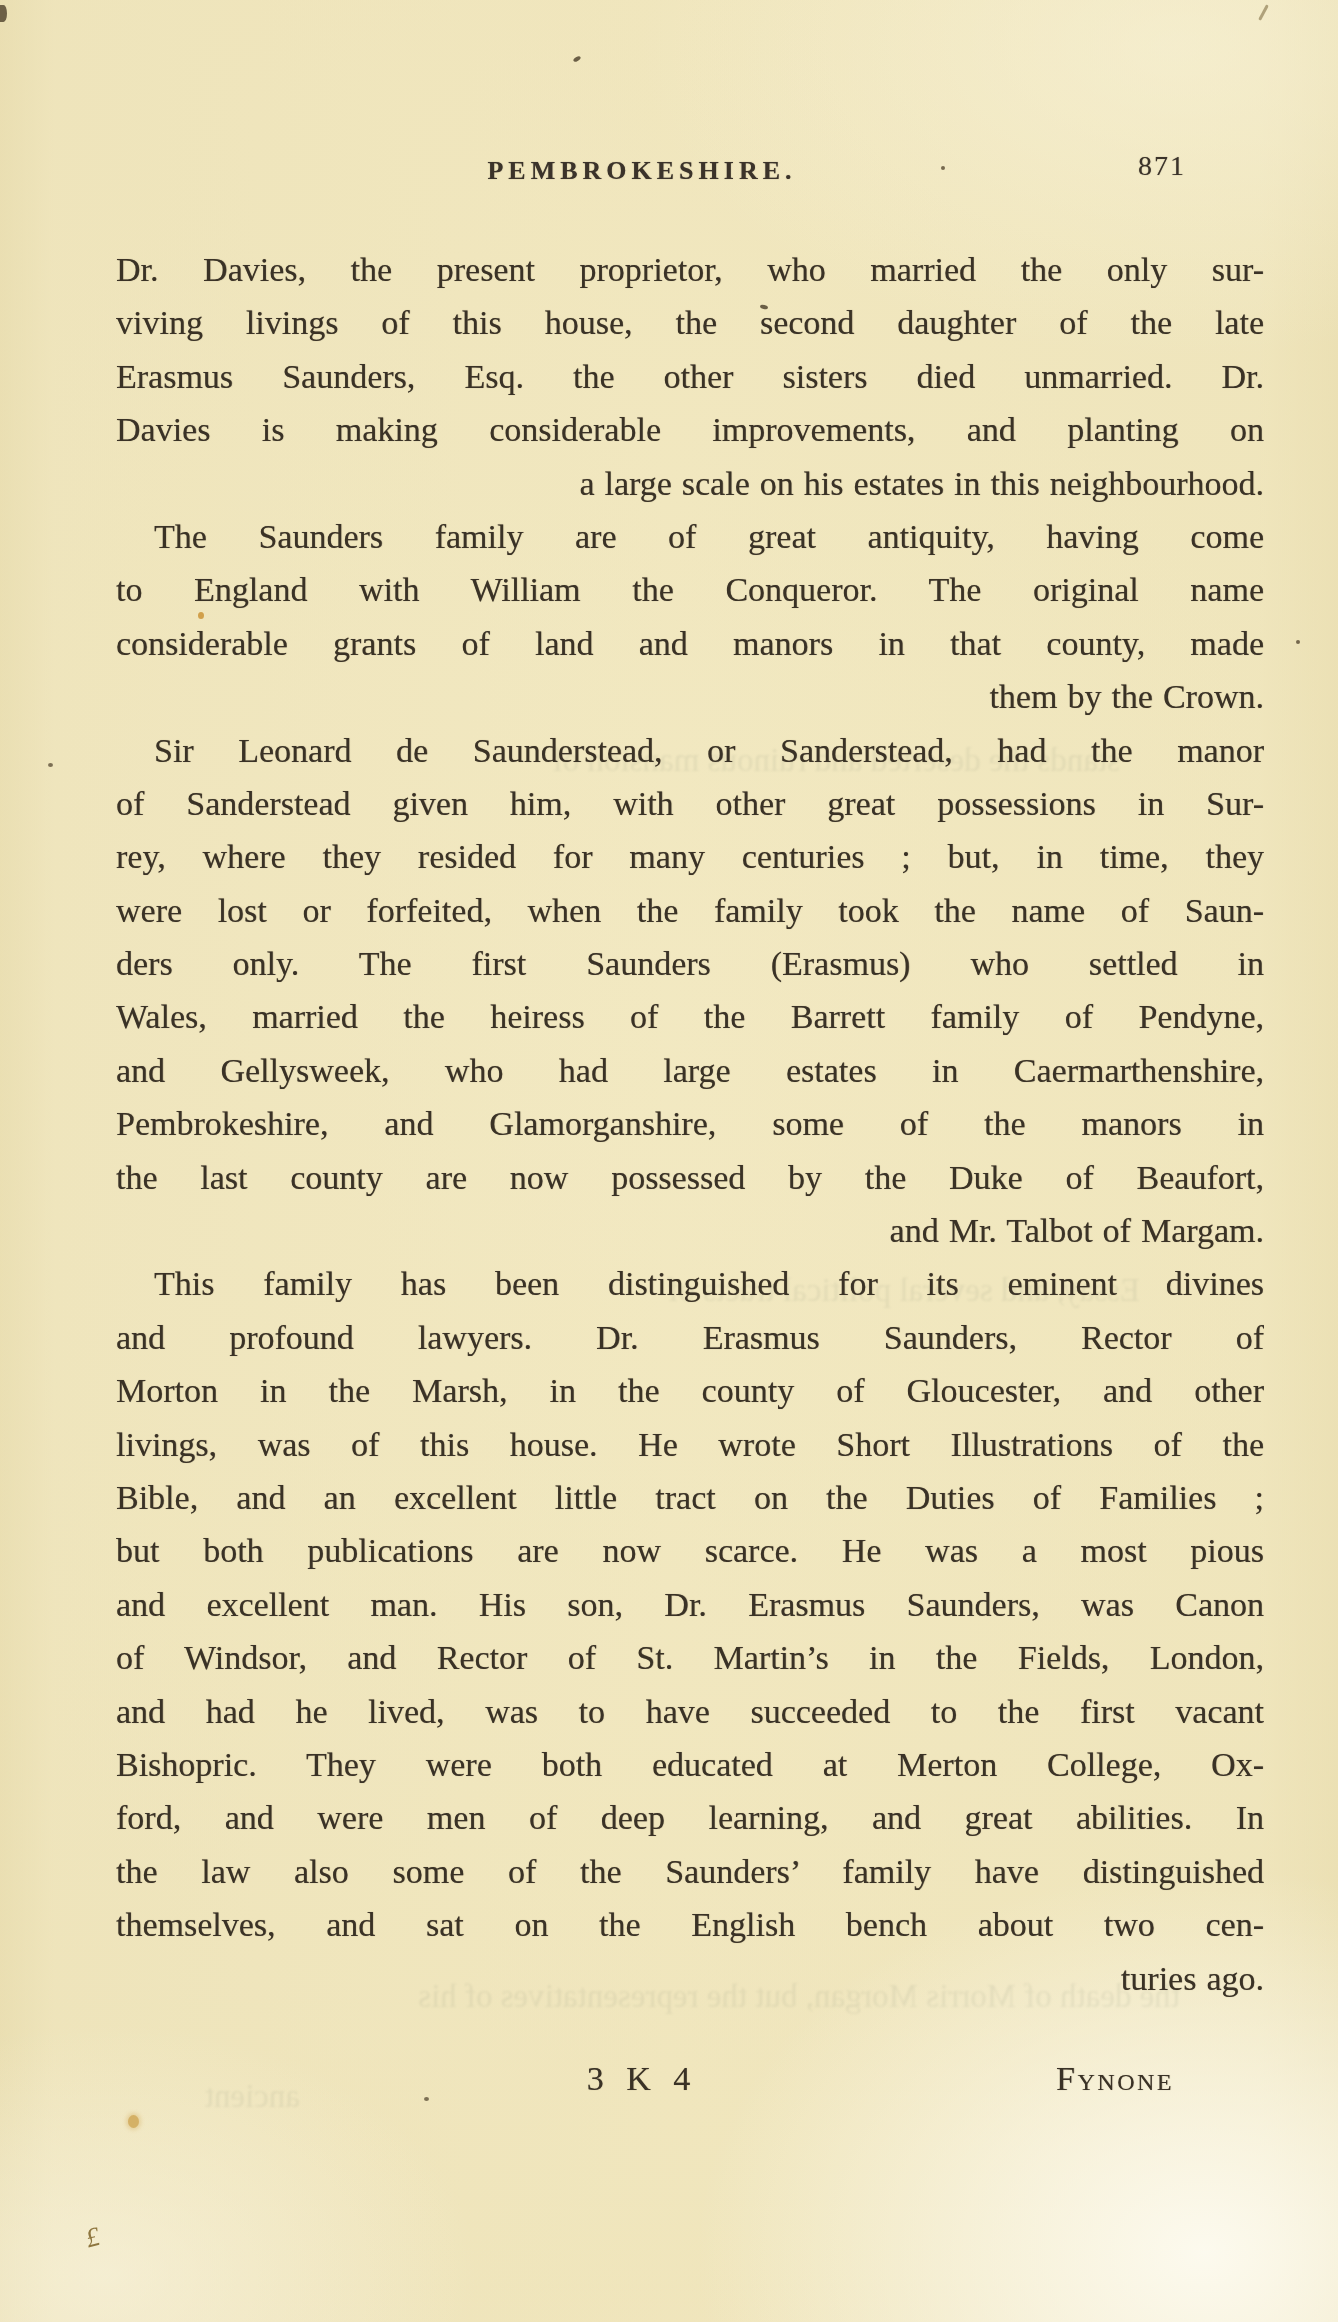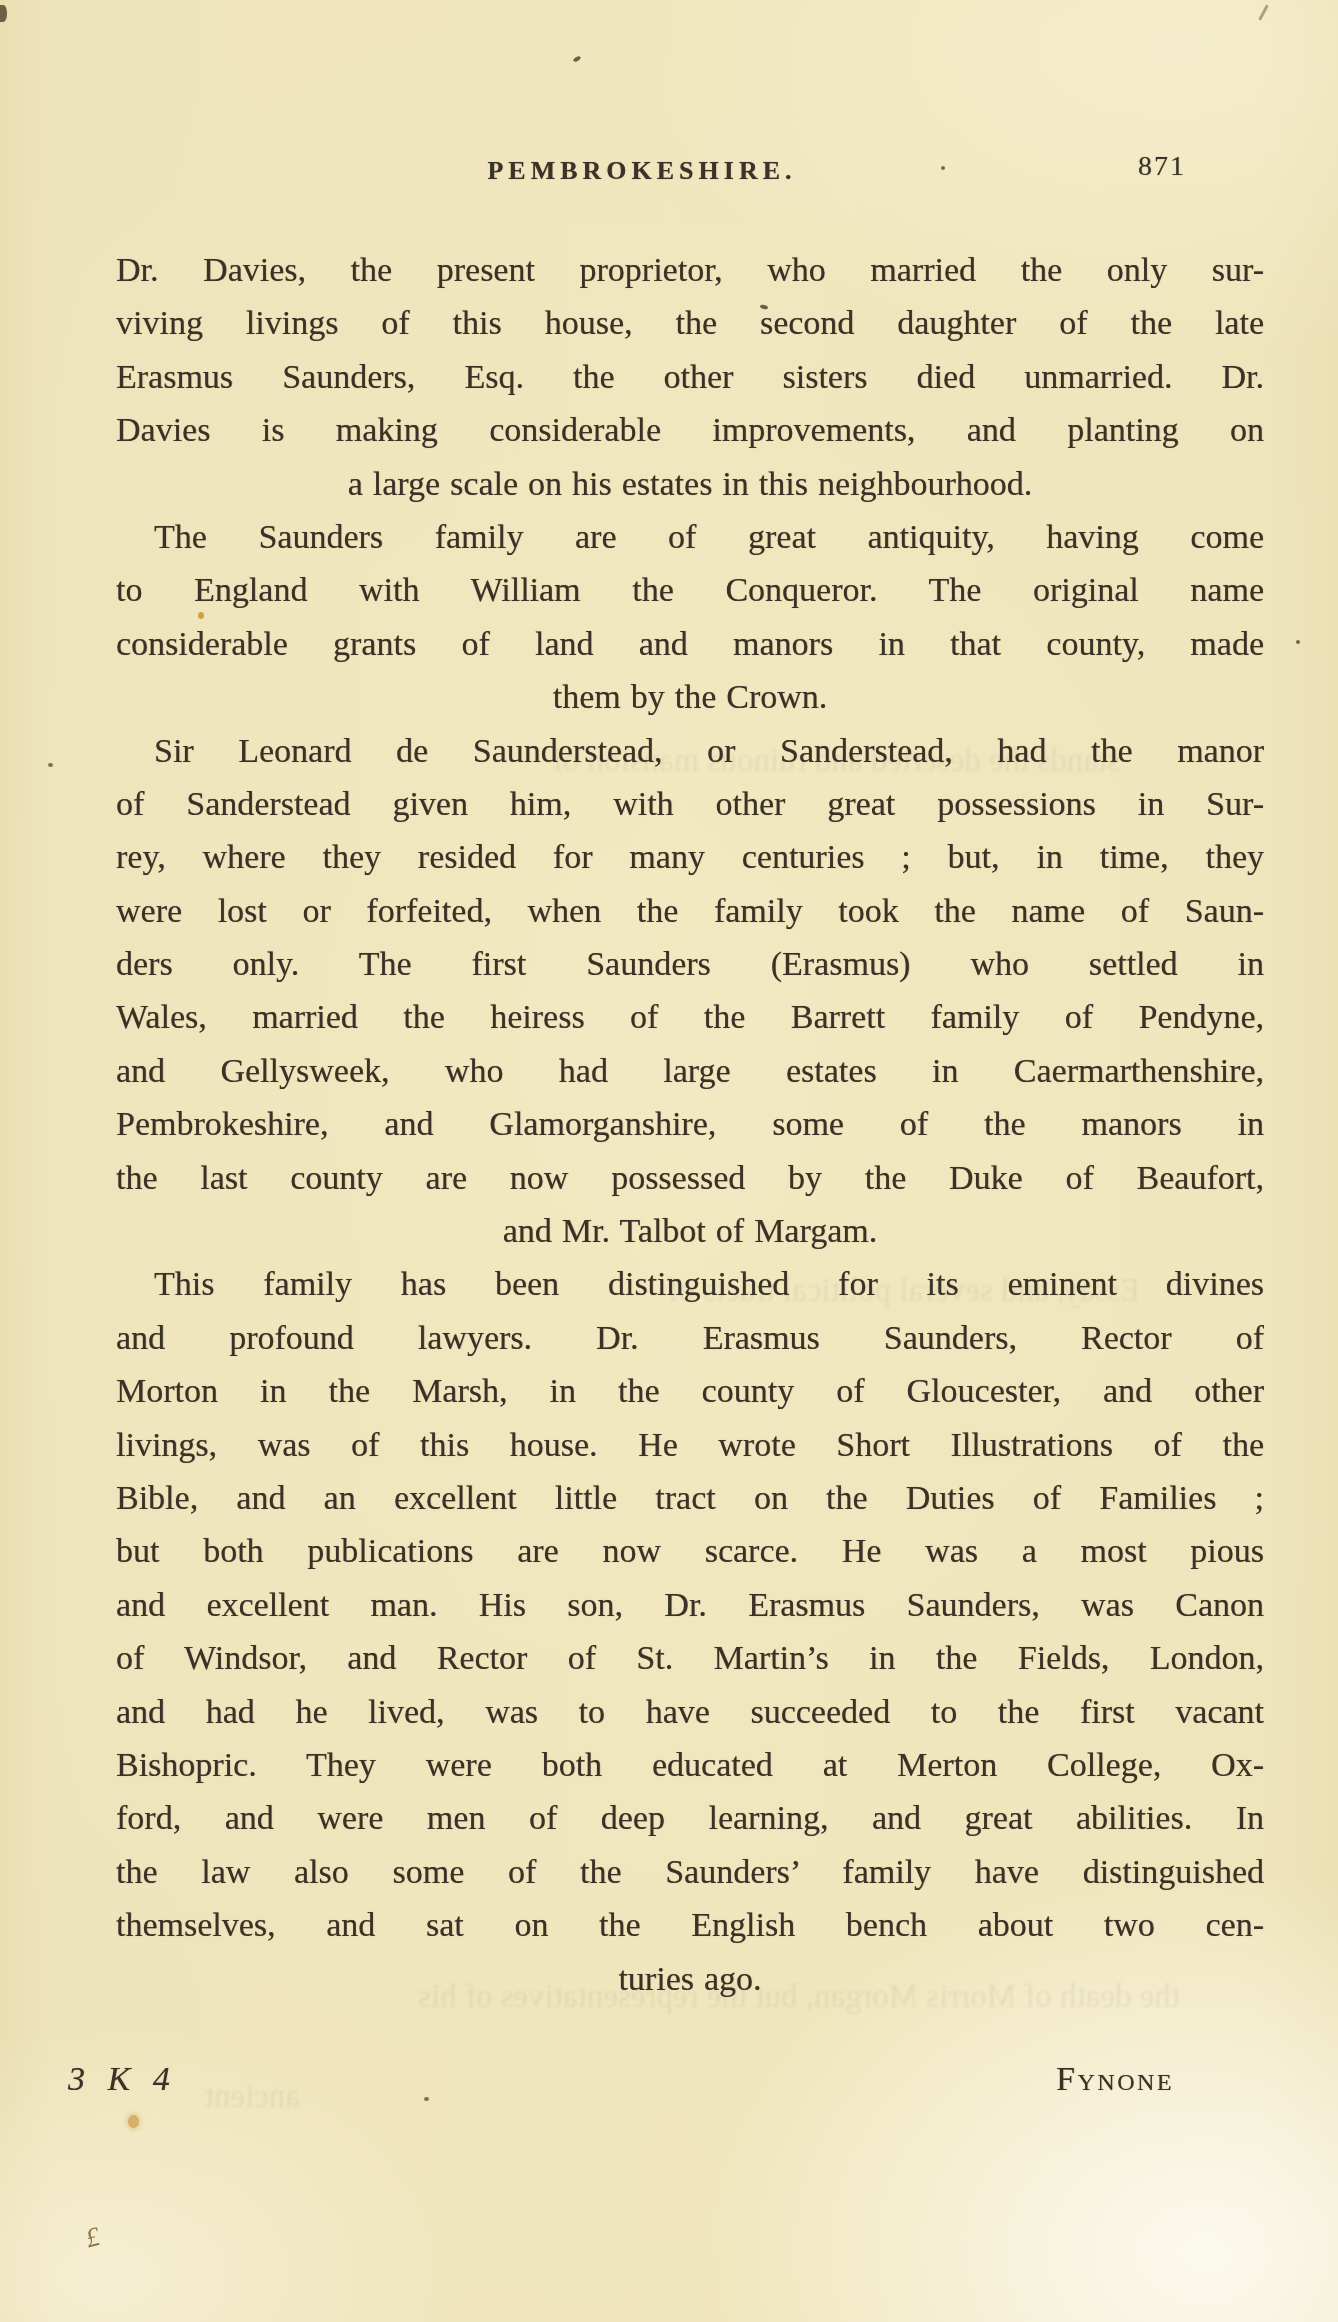--- a/index.html
+++ b/index.html
@@ -29,31 +29,31 @@
     font-size:28px; letter-spacing:2px; color:#3b332a;
     text-shadow:0 0 1px rgba(59,51,40,0.5);
   }
   .text-block {
     position:absolute; left:68px; top:243px; width:1148px;
     font-size:34px; line-height:53.4px;
     text-shadow:0.3px 0.3px 0.7px rgba(58,48,32,0.55);
     word-spacing:1.5px;
     margin-left:48px;
   }
-  .line { height:53.4px; overflow:hidden; text-align:center; }
+  .line { height:53.4px; overflow:hidden; text-align:right; }
   .line.j { text-align:justify; }
   .line.j::after { content:""; display:inline-block; width:100%; height:0; }
   .line.indent { text-indent:38px; }
   .catchline {
     position:absolute; left:68px; top:2052px; width:1148px; height:54px;
     font-size:34px; line-height:54px;
     text-shadow:0.3px 0.3px 0.7px rgba(58,48,32,0.55);
   }
   .signature {
-    position:absolute; left:0; right:0; letter-spacing:7px;font-style:italic;
+    position:absolute; left:0; right:0; text-align:center; letter-spacing:7px;
   }
   .catchword {
     position:absolute; right:42px; top:0;
     font-variant:small-caps; letter-spacing:2.5px;
   }
   .ghost-layer { position:absolute; inset:0; pointer-events:none; }
   .ghost {
     position:absolute; transform:scaleX(-1);
     color:#6e7965; opacity:0.11; filter:blur(1.3px);
     font-size:33px; white-space:nowrap;

